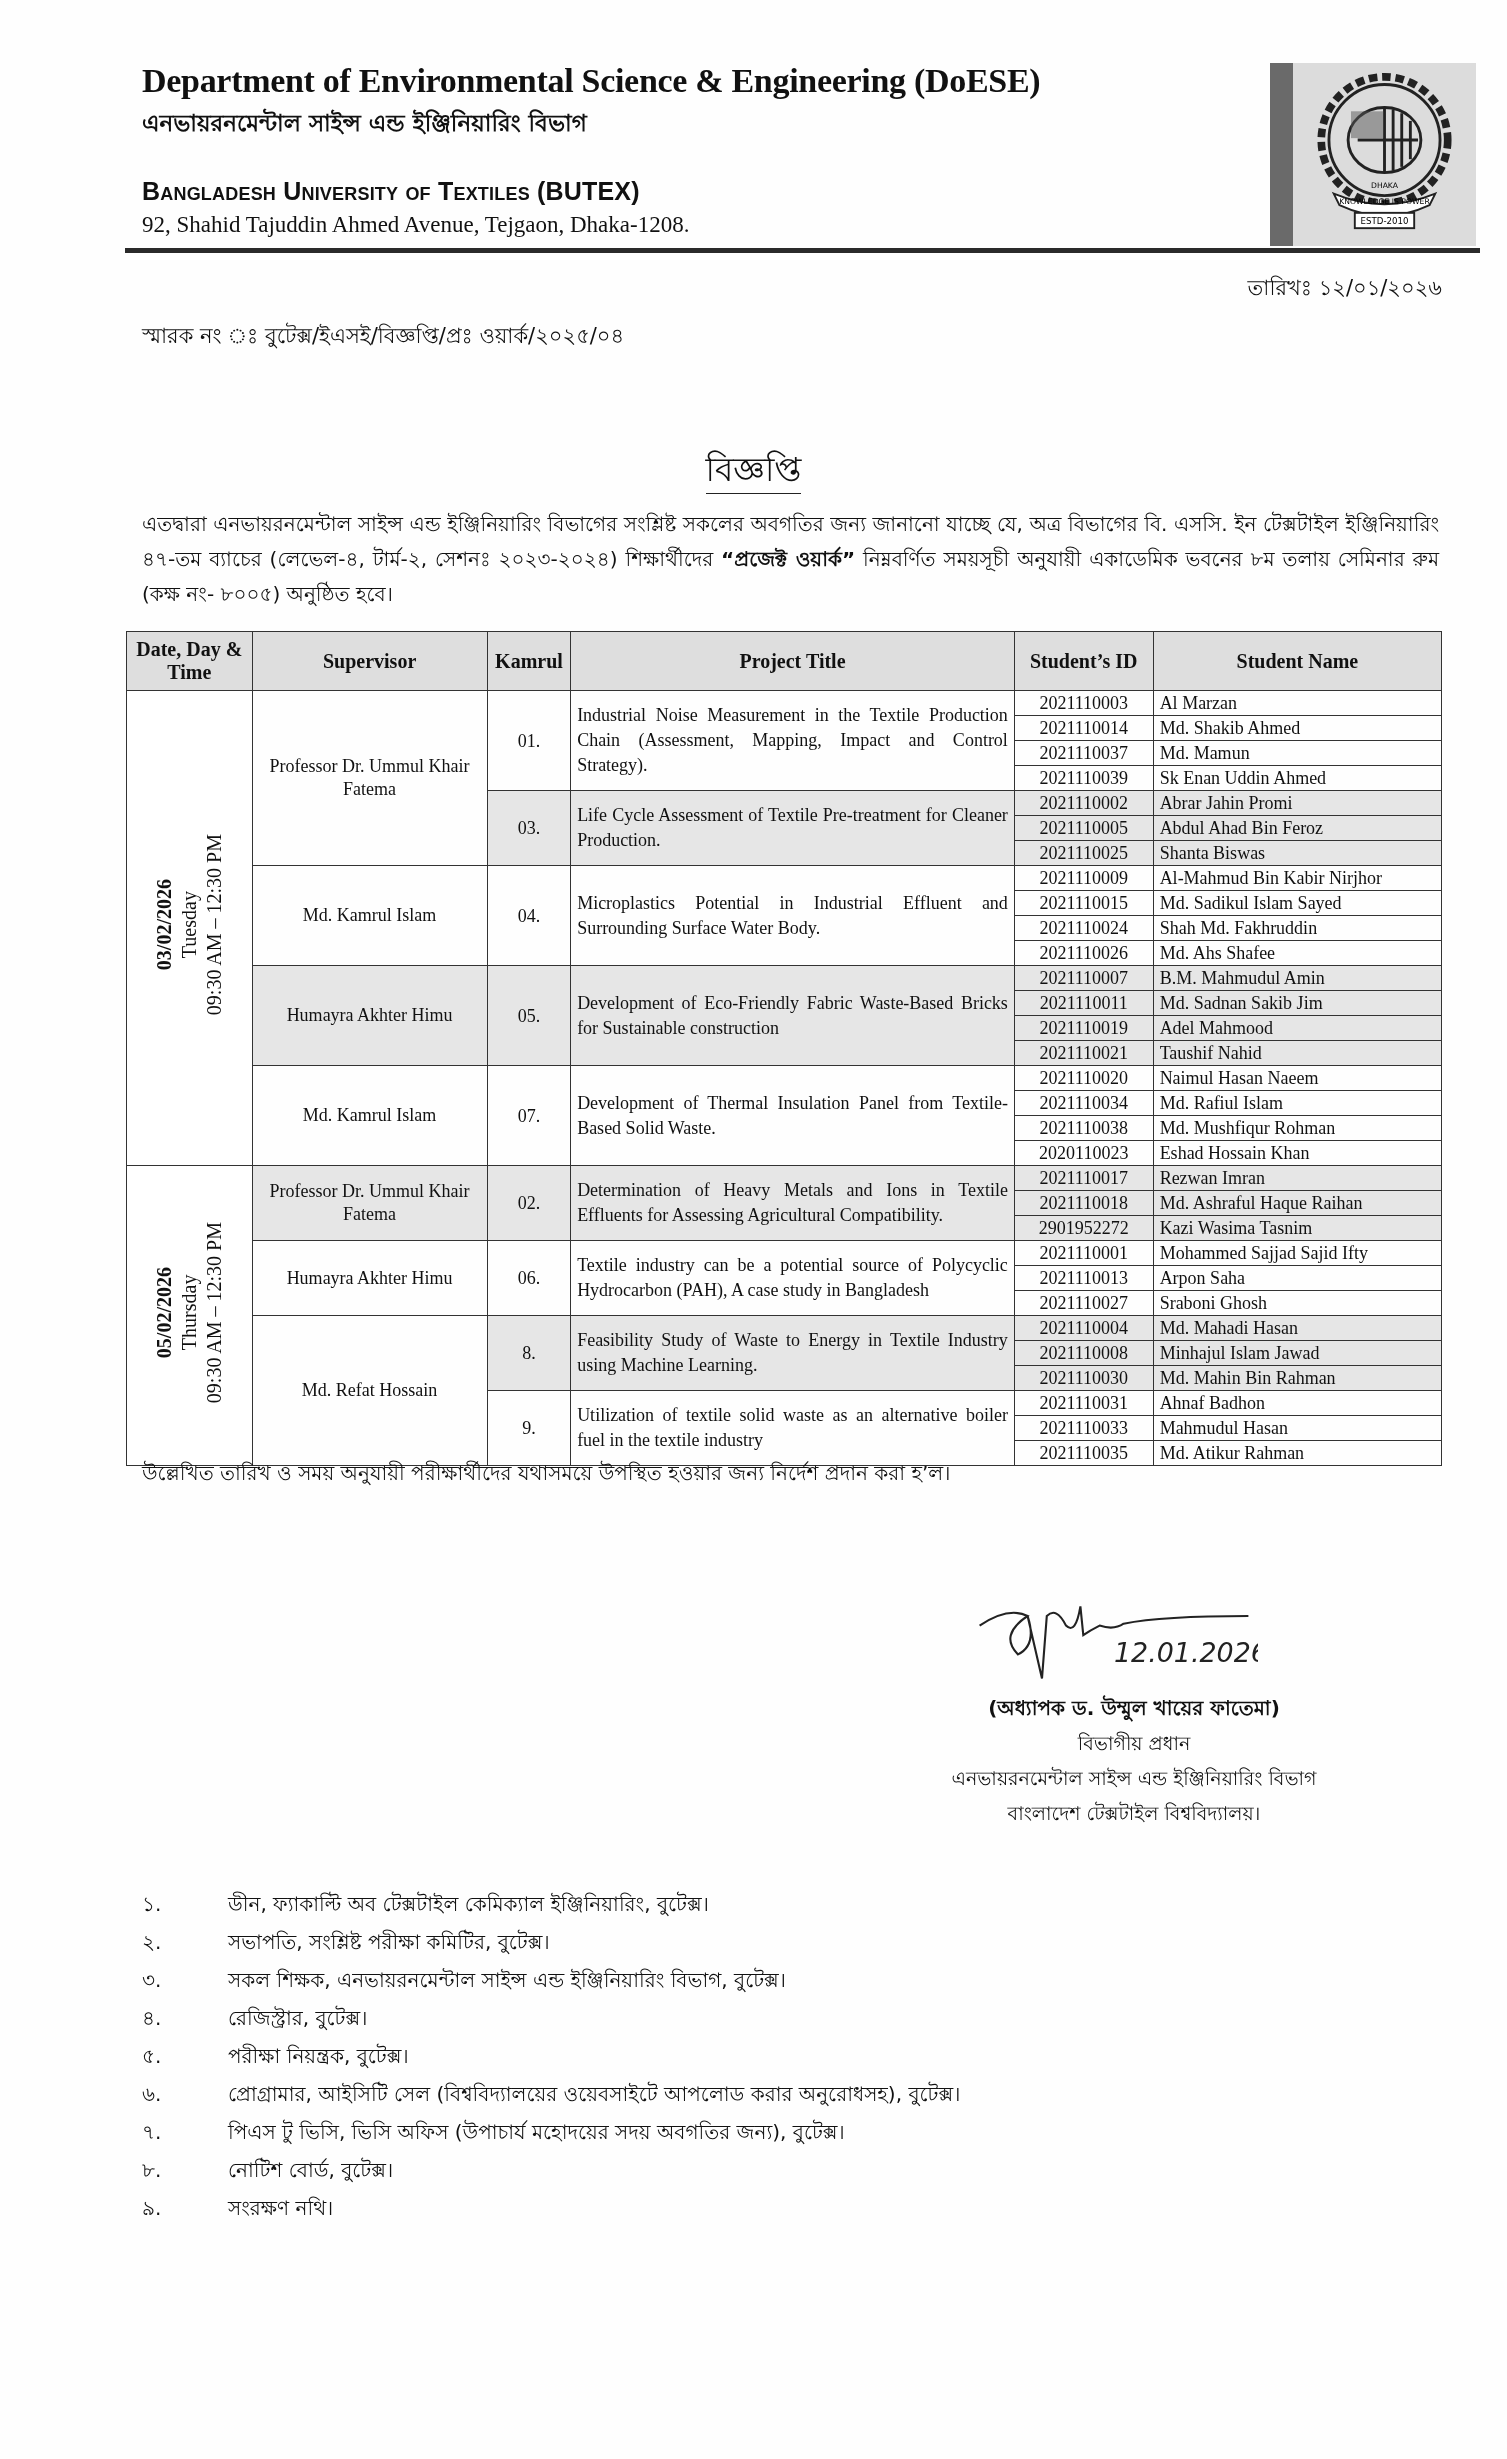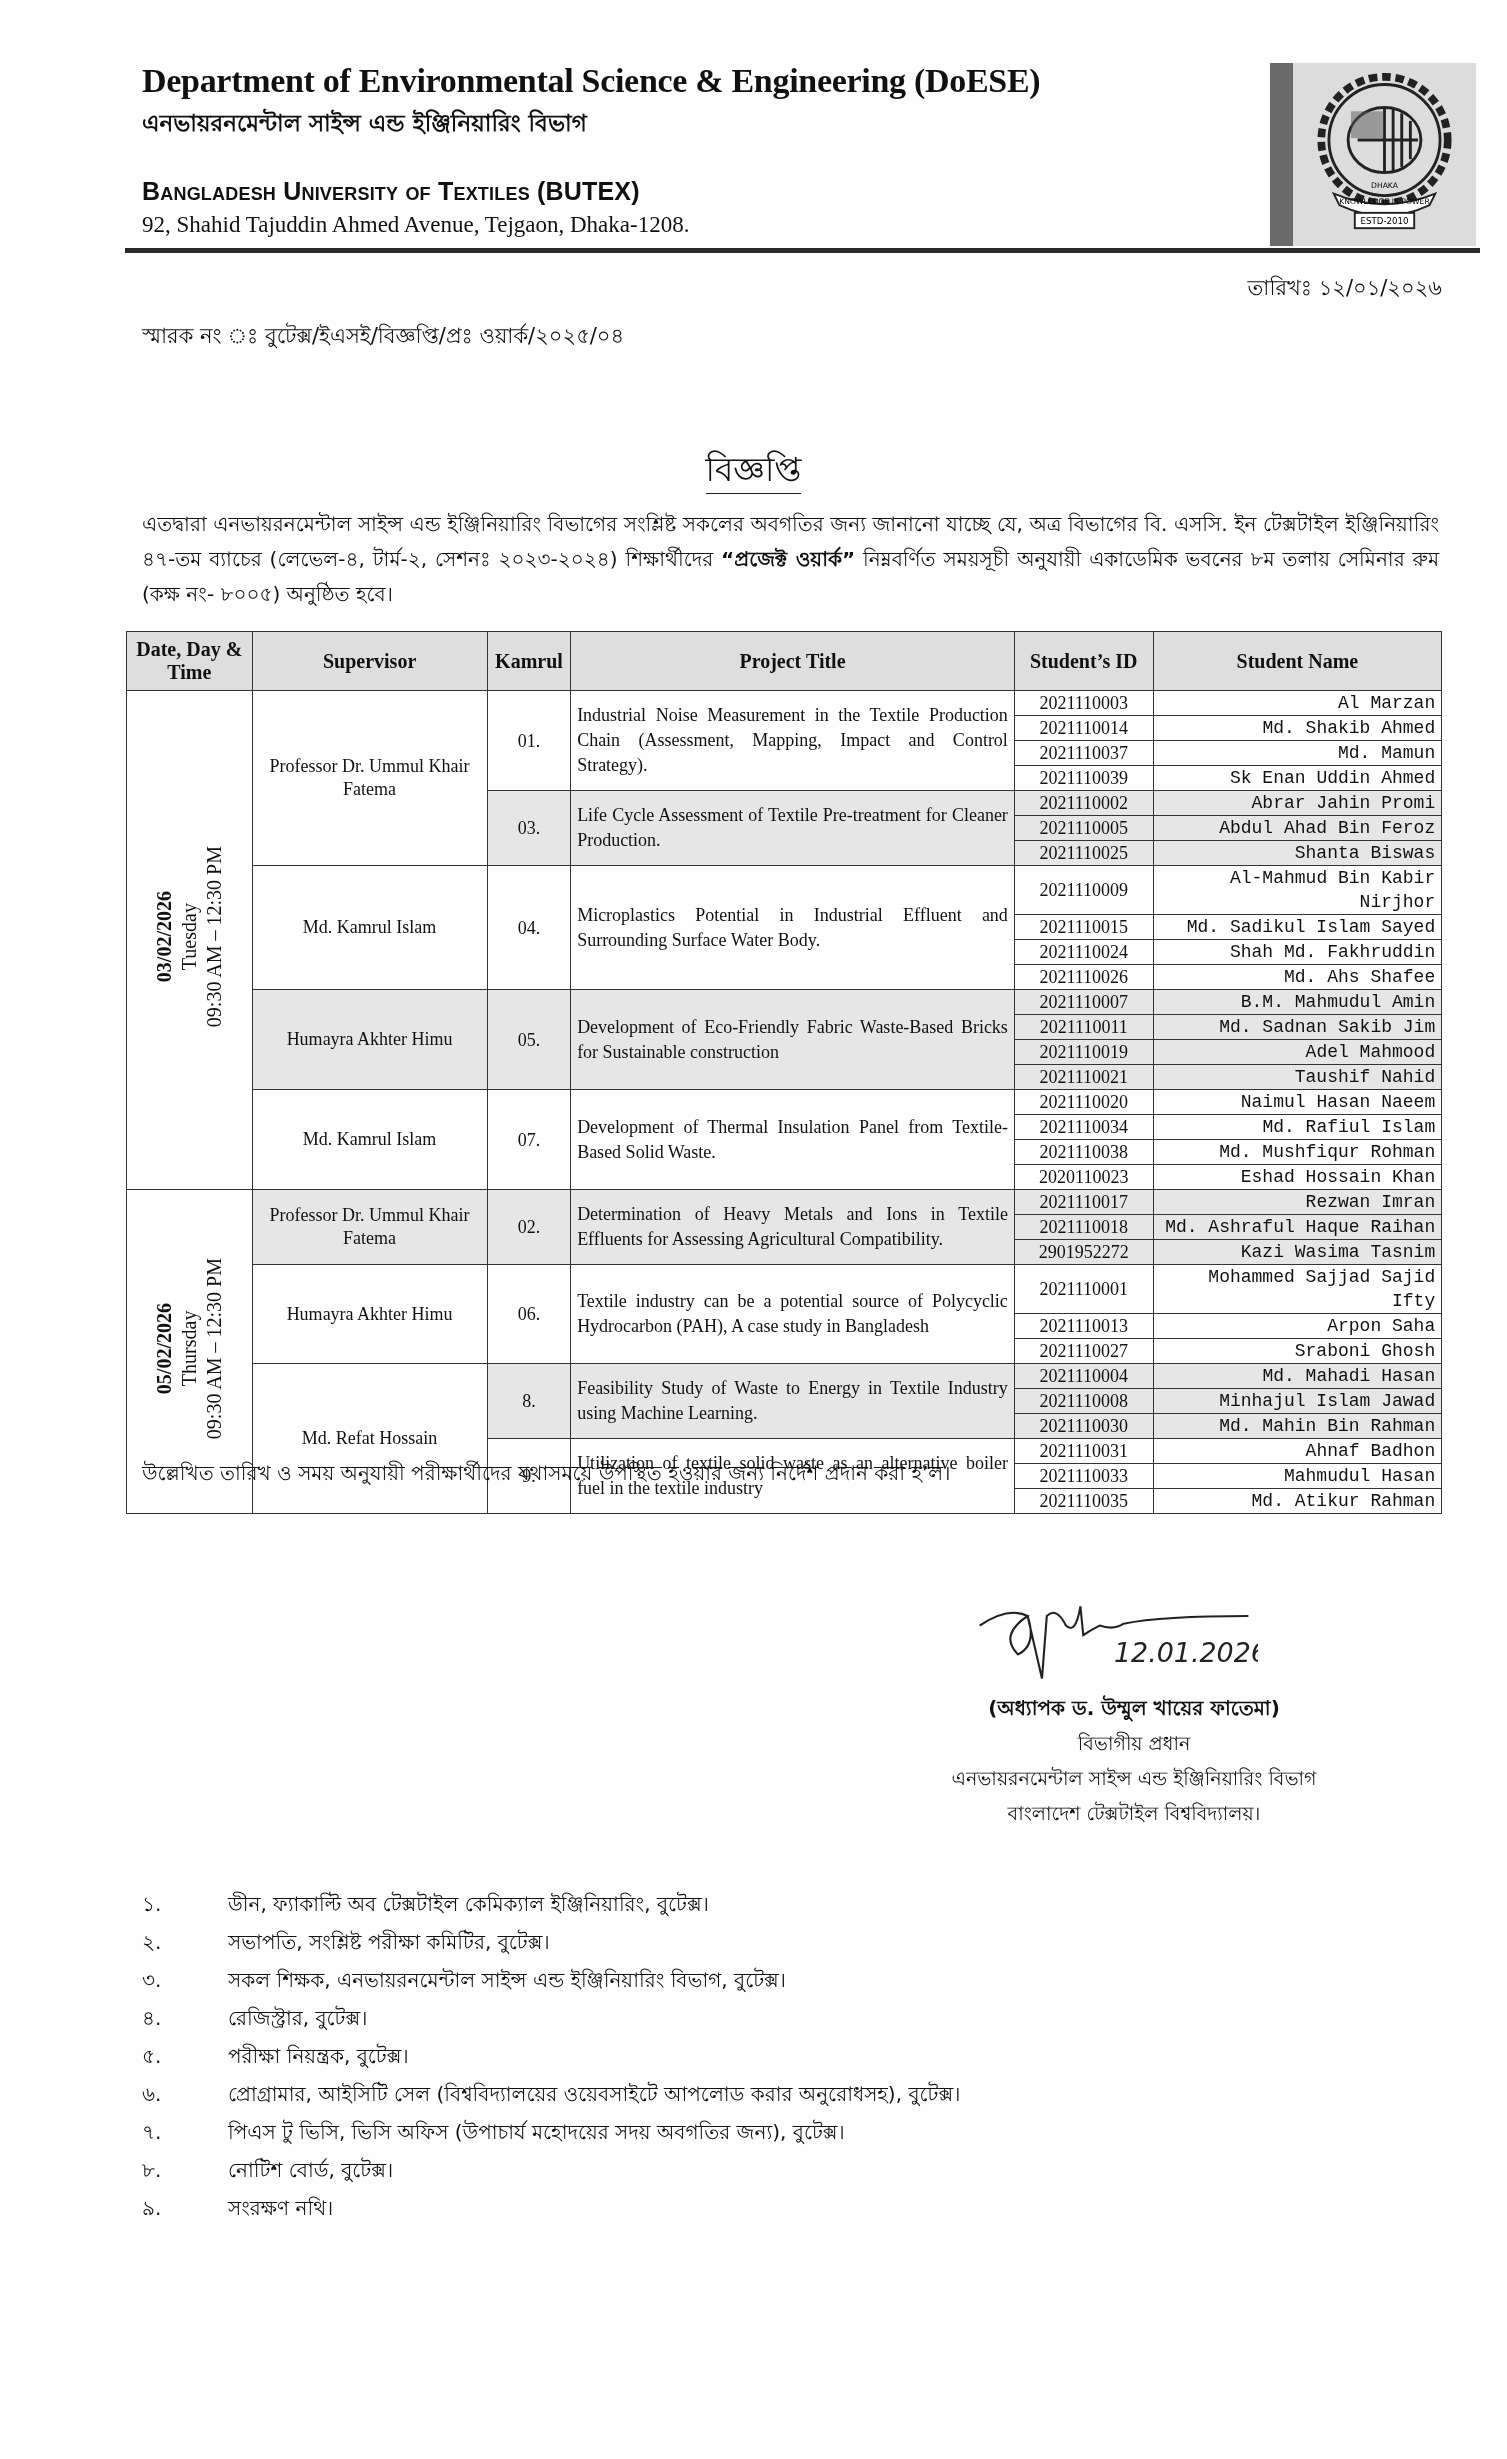--- a/index.html
+++ b/index.html
@@ -34,21 +34,21 @@
   .sched th, .sched td { border:1.4px solid #333; padding:0 5.8px; }
   .sched th { background:#dedede; font-size:20px; font-weight:bold; height:58px; text-align:center; line-height:23px; }
   .sched td { font-size:18px; line-height:24px; }
   .sched td.dt { width:108px; padding:0; text-align:center; background:#fff; }
   .sched td.dt .vert { writing-mode:vertical-rl; transform:rotate(180deg); display:inline-block; font-size:20px; line-height:25px; text-align:center; }
   .sched td.dt .vert .d { font-weight:bold; }
   .sched td.sup { width:213px; text-align:center; font-weight:normal; font-size:18px; line-height:23px; }
   .sched td.grp { width:60px; text-align:center; }
   .sched td.proj { width:413px; text-align:justify; line-height:25px; padding:3.8px 5.8px; }
   .sched td.sid { width:125px; text-align:center; height:23px; padding:0 3.8px; }
-  .sched td.sname { width:264px; text-align:right; height:23px;font-family:Liberation Mono, monospace; }
+  .sched td.sname { width:264px; text-align:left; height:23px; }
   .sched tr.shade td.grp, .sched tr.shade td.proj, .sched tr.shade td.sid, .sched tr.shade td.sname { background:#e6e6e6; }
   .sched td.sup.shade { background:#e6e6e6; }
 
   .instruction { position:absolute; left:142px; top:1458px; font-family:"DejaVu Sans", sans-serif; font-size:20px; }
 
   
   .sig { position:absolute; left:970px; top:1587px; }
   .sig-block { position:absolute; left:884px; top:1691px; width:500px; text-align:center; font-family:"DejaVu Sans", sans-serif; font-size:19px; line-height:35px; }
   .sig-block .nm { font-weight:bold; font-size:20px; }
 

